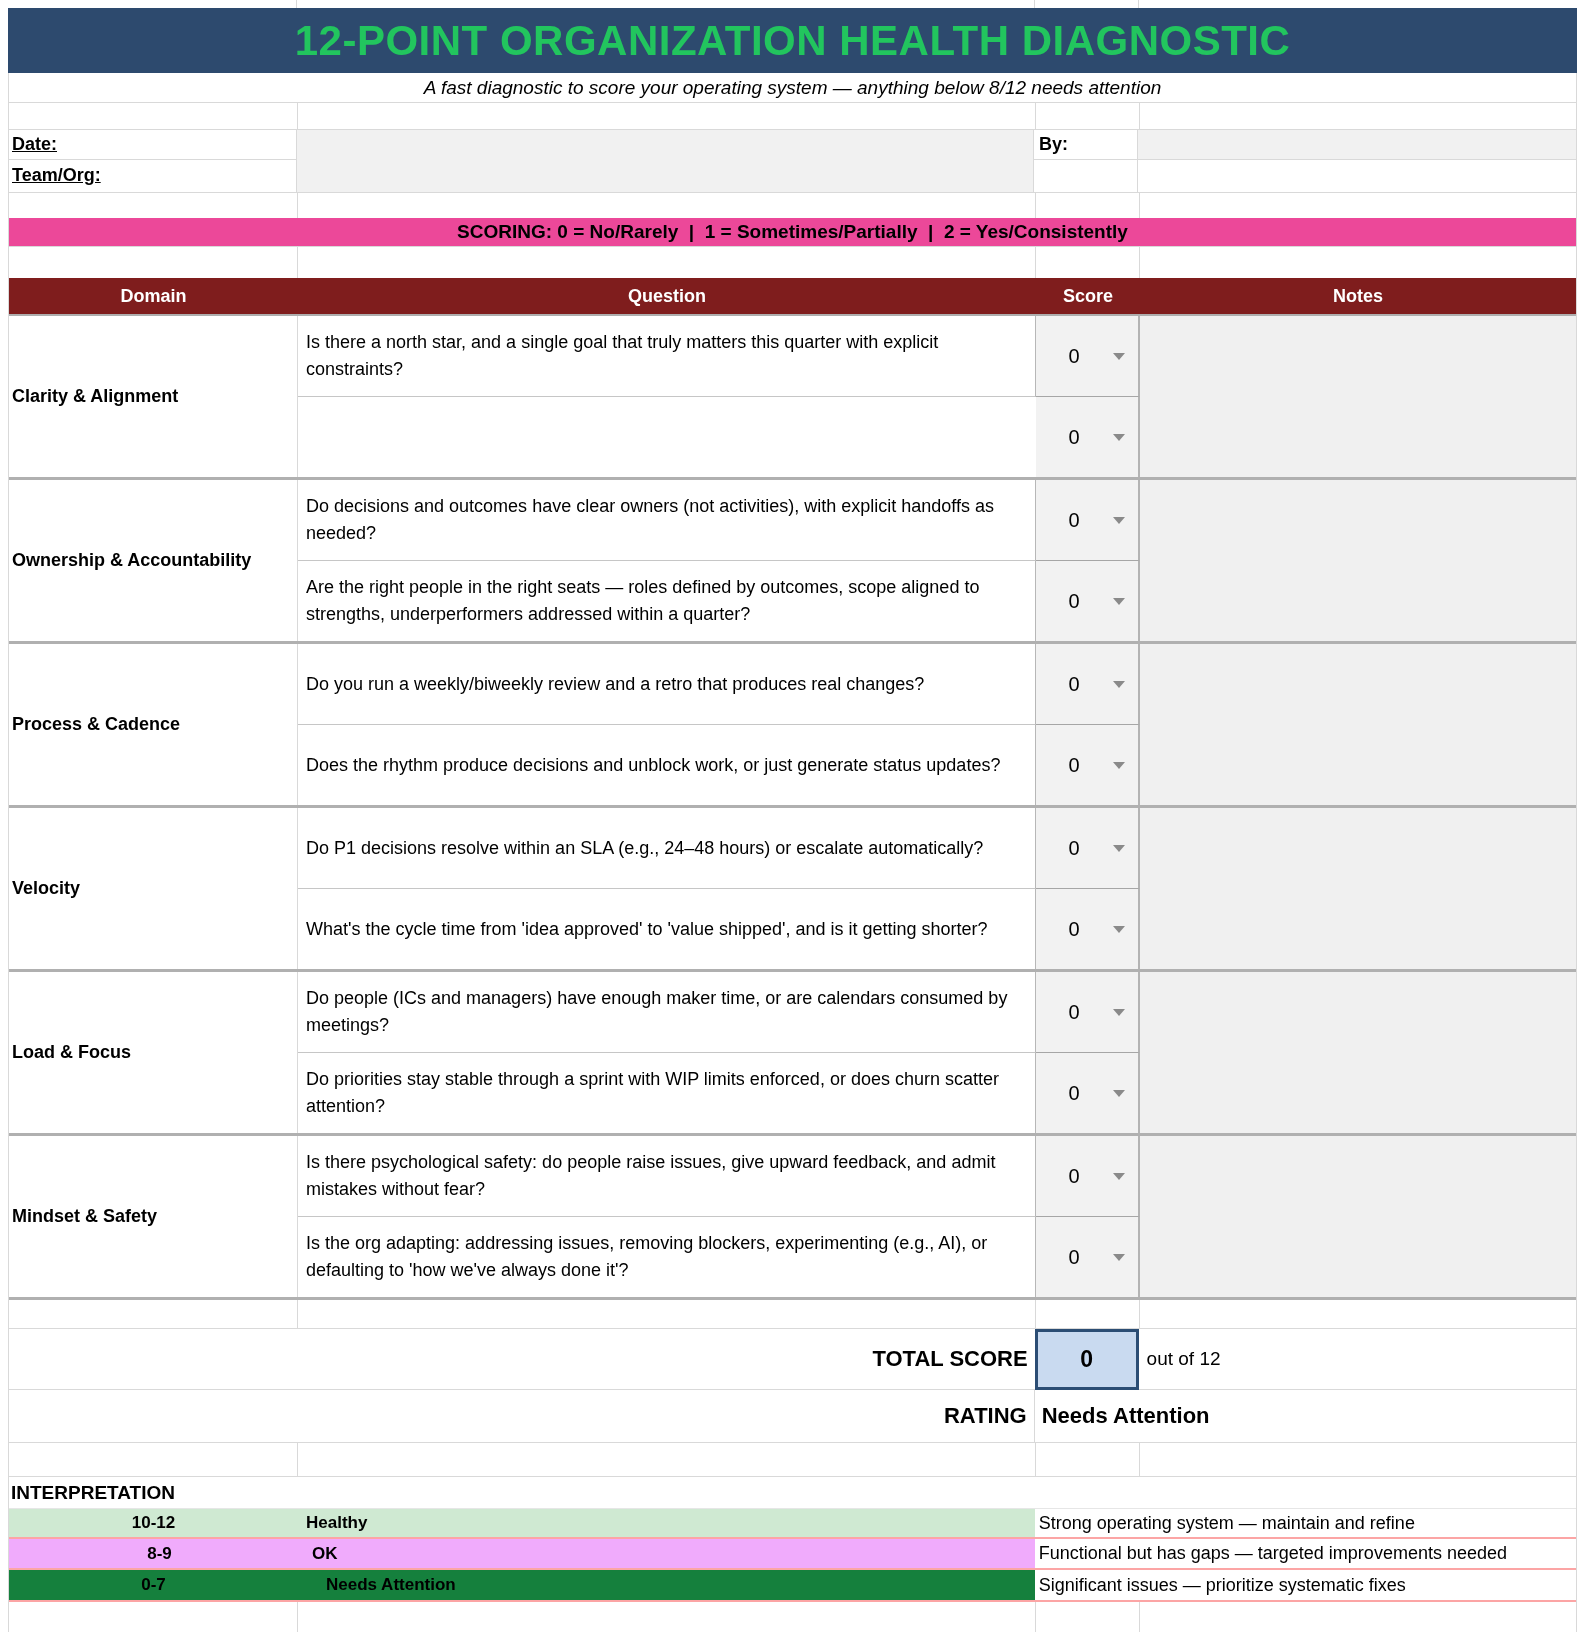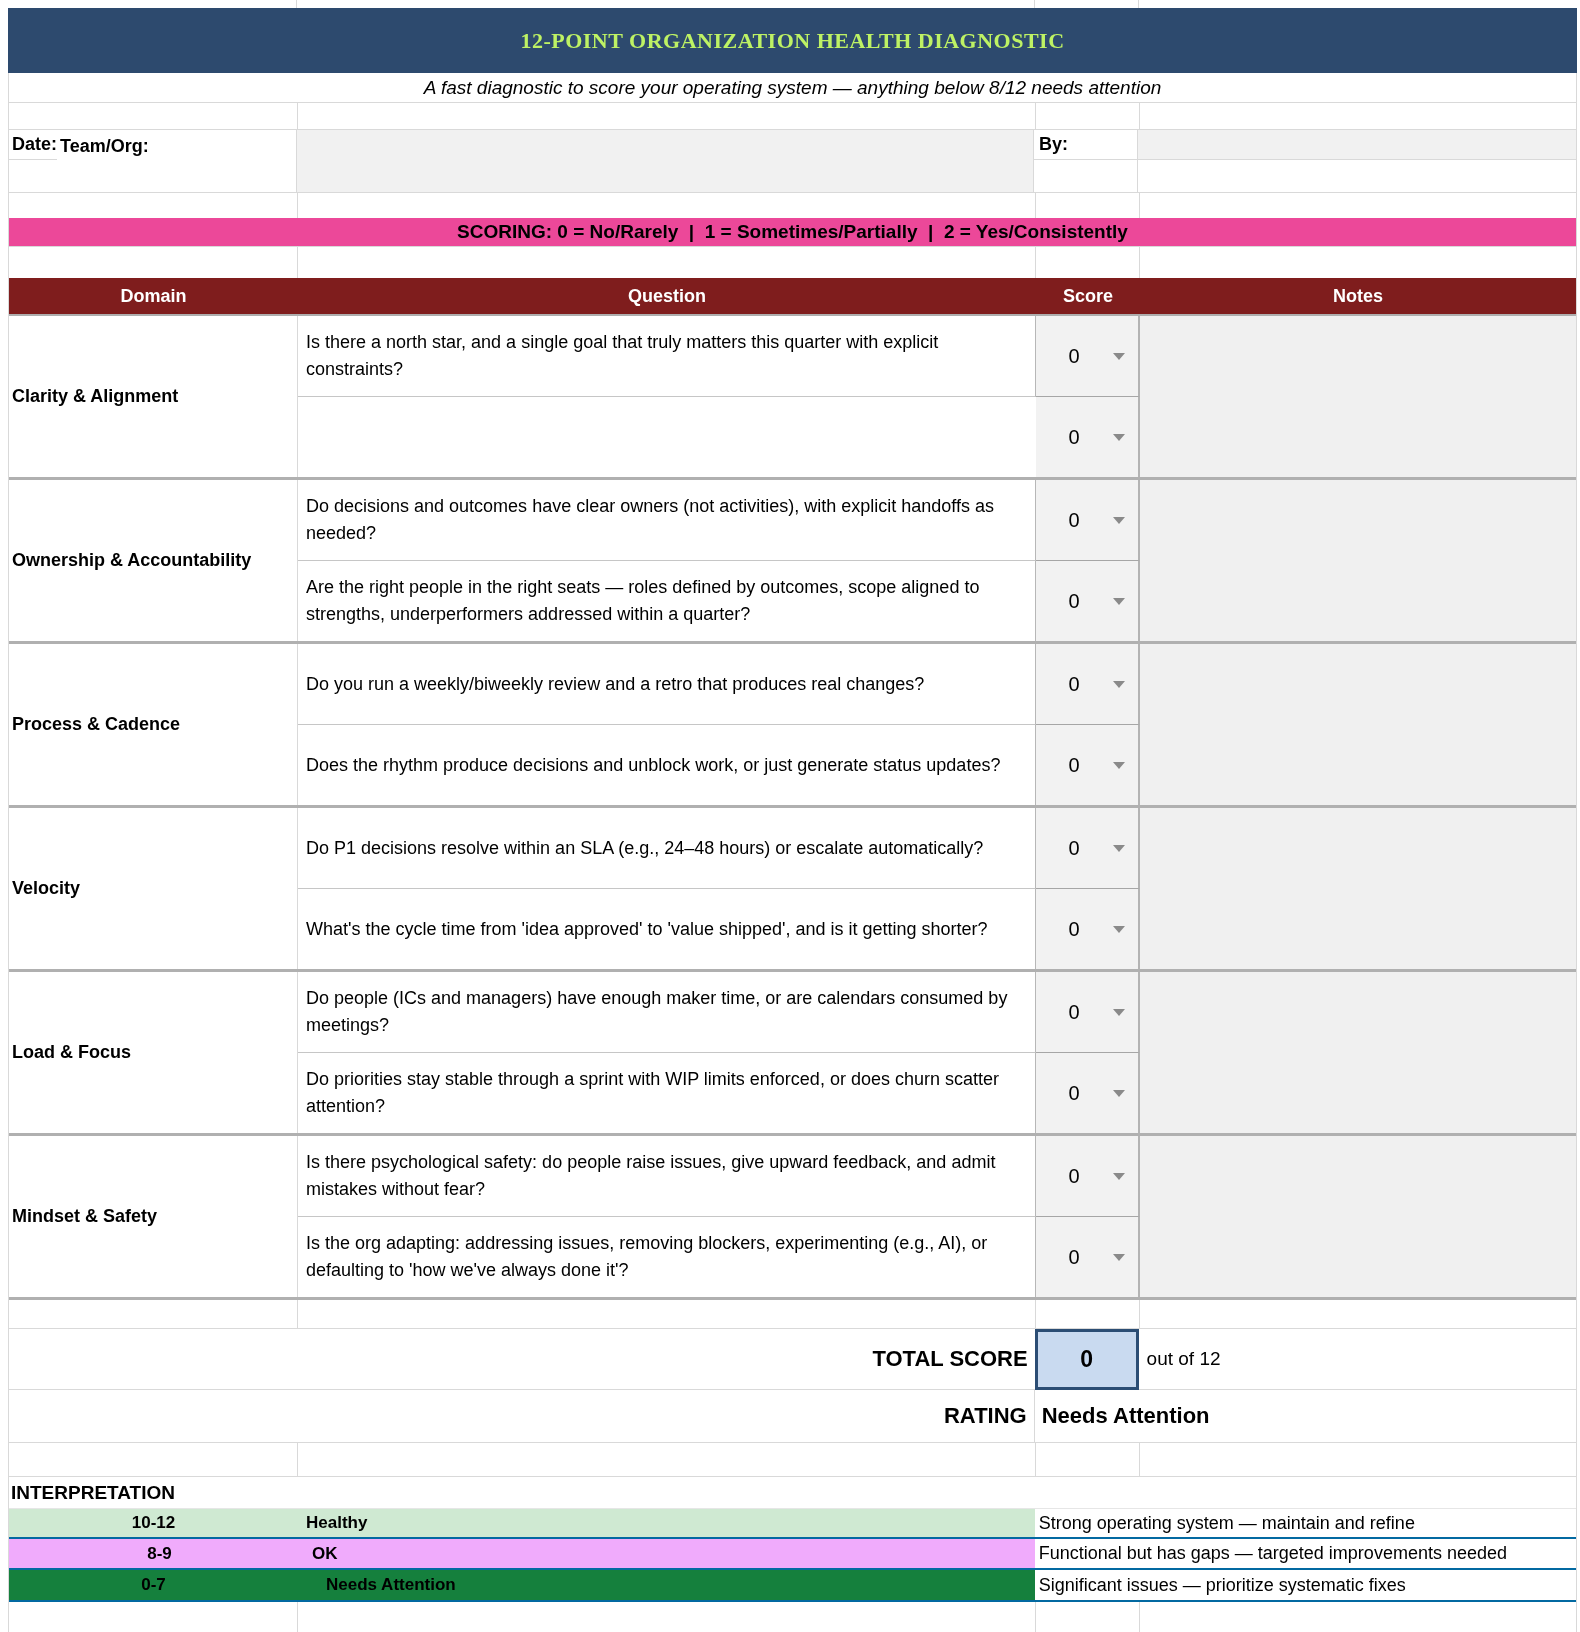--- a/index.html
+++ b/index.html
@@ -12,28 +12,28 @@
   .row { display:flex; width:100%; }
   
   .c-dom { width:289px; } .c-q { width:738px; } .c-sc { width:104px; } .c-no { width:436px; }
   .hline { border-bottom:1px solid #d9d9d9; }
 
   
   .r-topstrip { height:8px; }
 
   
   .r-title { height:65px; background:#2d4a6e; display:flex; align-items:center; justify-content:center; }
-  .r-title span { color:#bef264; font-weight:bold; font-size:22px; letter-spacing:.5px;font-family:Liberation Serif, serif; }
+  .r-title span { color:#22c55e; font-weight:bold; font-size:42px; letter-spacing:.5px; }
 
   .r-subtitle { height:30px; display:flex; align-items:center; justify-content:center; border-bottom:1px solid #d9d9d9; }
   .r-subtitle span { font-style:italic; font-size:19px; }
 
   
   .r-meta { height:63px; display:flex; border-bottom:1px solid #d9d9d9; }
-  .meta-left { width:289px; display:flex; flex-direction:row; border-right:1px solid #d9d9d9; }
+  .meta-left { width:289px; display:flex; flex-direction:column; border-right:1px solid #d9d9d9;text-decoration:underline; }
   .meta-left .lab1 { height:30px; border-bottom:1px solid #d9d9d9; }
   .meta-left .lab2 { height:33px; }
   .meta-label { display:flex; align-items:center; padding-left:3px; font-weight:bold; font-size:18px; }
   .meta-biginput { width:738px; background:#f1f1f1; border-right:1px solid #d9d9d9; }
   .meta-right { width:542px; display:flex; flex-direction:column; }
   .meta-right .row1 { height:30px; display:flex; border-bottom:1px solid #d9d9d9; }
   .meta-right .row2 { height:33px; display:flex; }
   .by-cell { width:104px; display:flex; align-items:center; padding-left:5px; font-weight:bold; font-size:18px; border-right:1px solid #d9d9d9; }
   .by-input { width:438px; background:#f1f1f1; }
   .mr-sc { width:104px; border-right:1px solid #d9d9d9; }
@@ -73,21 +73,21 @@
   .r-total { height:61px; display:flex; }
   .total-left { width:1027px; display:flex; align-items:center; justify-content:flex-end; padding-right:7px; font-weight:bold; font-size:22px; border-bottom:1px solid #d9d9d9; }
   .total-box { width:104px; background:#c9daf0; border:3px solid #2b4d74; display:flex; align-items:center; justify-content:center; font-weight:bold; font-size:23px; }
   .total-right { width:438px; display:flex; align-items:center; padding-left:8px; font-size:19px; border-bottom:1px solid #d9d9d9; }
   .r-rating { height:53px; display:flex; border-bottom:1px solid #d9d9d9;text-align:right; }
   .rating-left { width:1027px; display:flex; align-items:center; justify-content:flex-end; padding-right:7px; font-weight:bold; font-size:22px; border-right:1px solid #d9d9d9; }
   .rating-right { width:542px; display:flex; align-items:center; padding-left:7px; font-weight:bold; font-size:22px; }
 
   
   .r-interp-head { height:32px; display:flex; align-items:flex-end; padding:0 0 4px 2px; font-weight:bold; font-size:19px; border-bottom:1px solid #e6e6e6; }
-  .interp-row { display:flex; border-bottom:2px solid #0369a1; }
+  .interp-row { display:flex; border-bottom:2px solid #fca5a5; }
   .interp-colored { width:1027px; display:flex; }
   .interp-range { width:289px; display:flex; align-items:center; justify-content:center; font-weight:bold; font-size:17px; }
   .interp-label { display:flex; align-items:center; padding-left:8px; font-weight:bold; font-size:17px; }
   .interp-desc { width:542px; display:flex; align-items:center; padding-left:4px; font-size:18px; background:#fff; }
   .ir-green { height:30px; } .ir-yellow { height:31px; } .ir-pink { height:32px; }
 
   .r-blank6 { height:35px; border-bottom:1px solid #d9d9d9; }
 </style>
 </head>
 <body>

